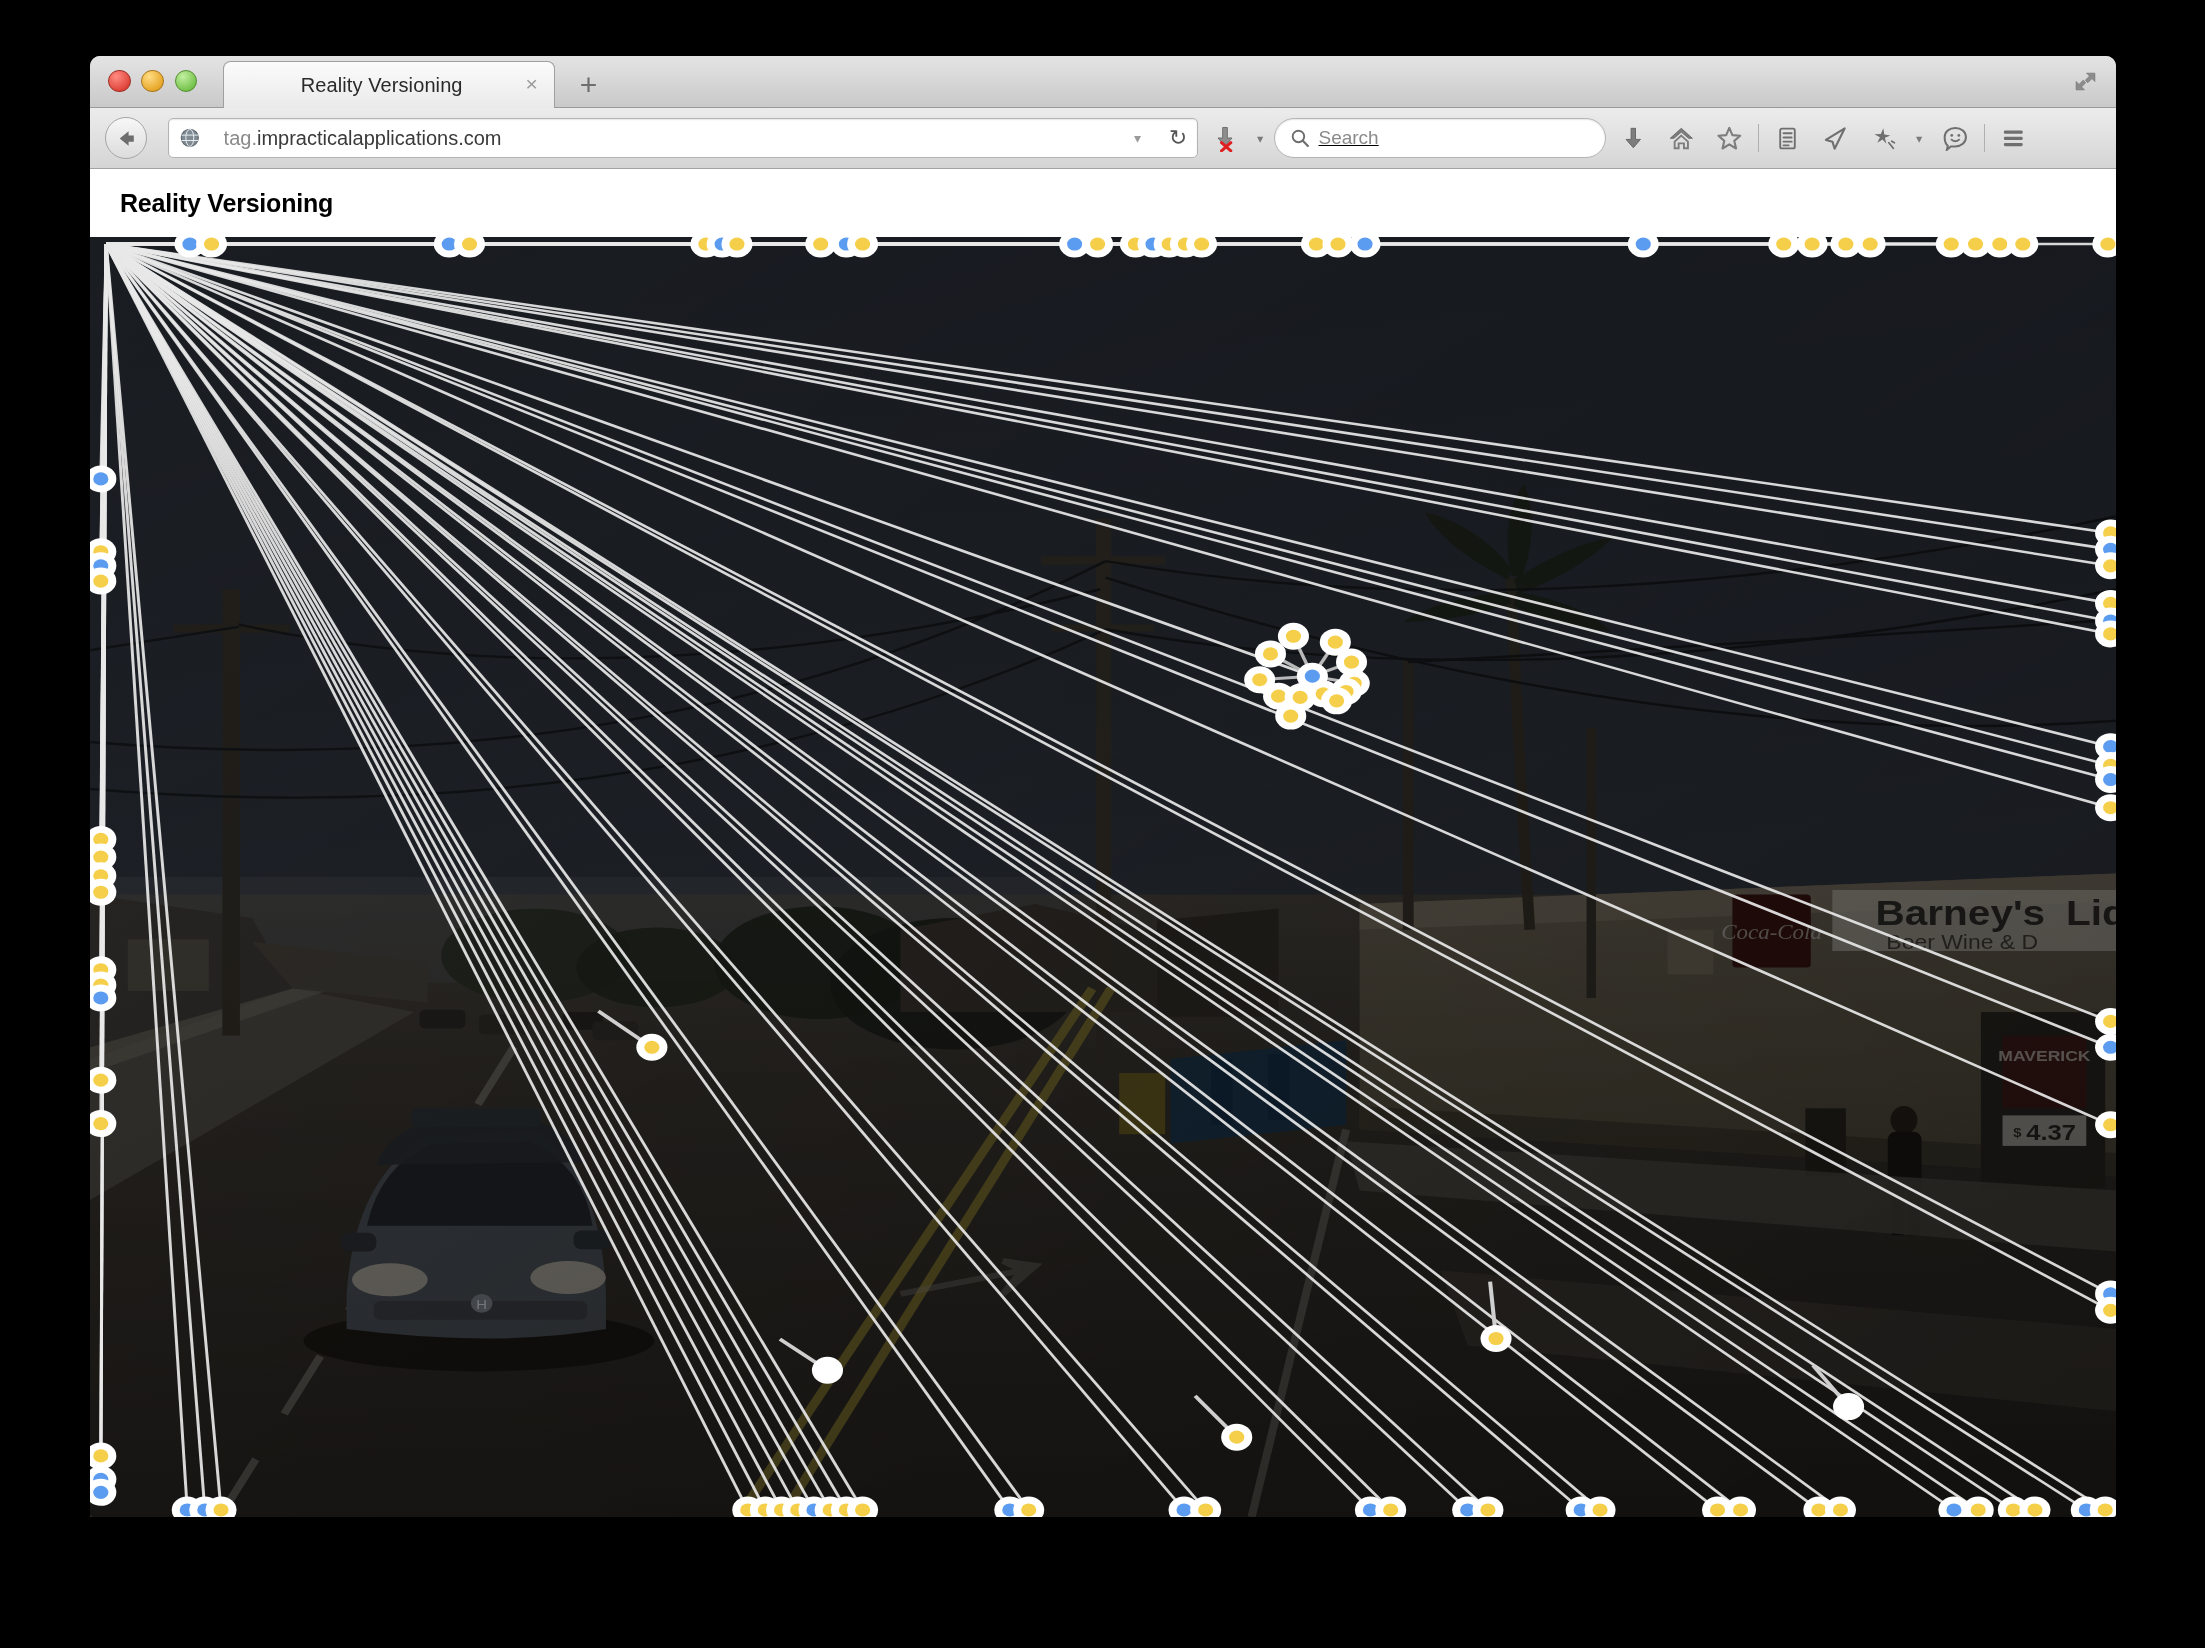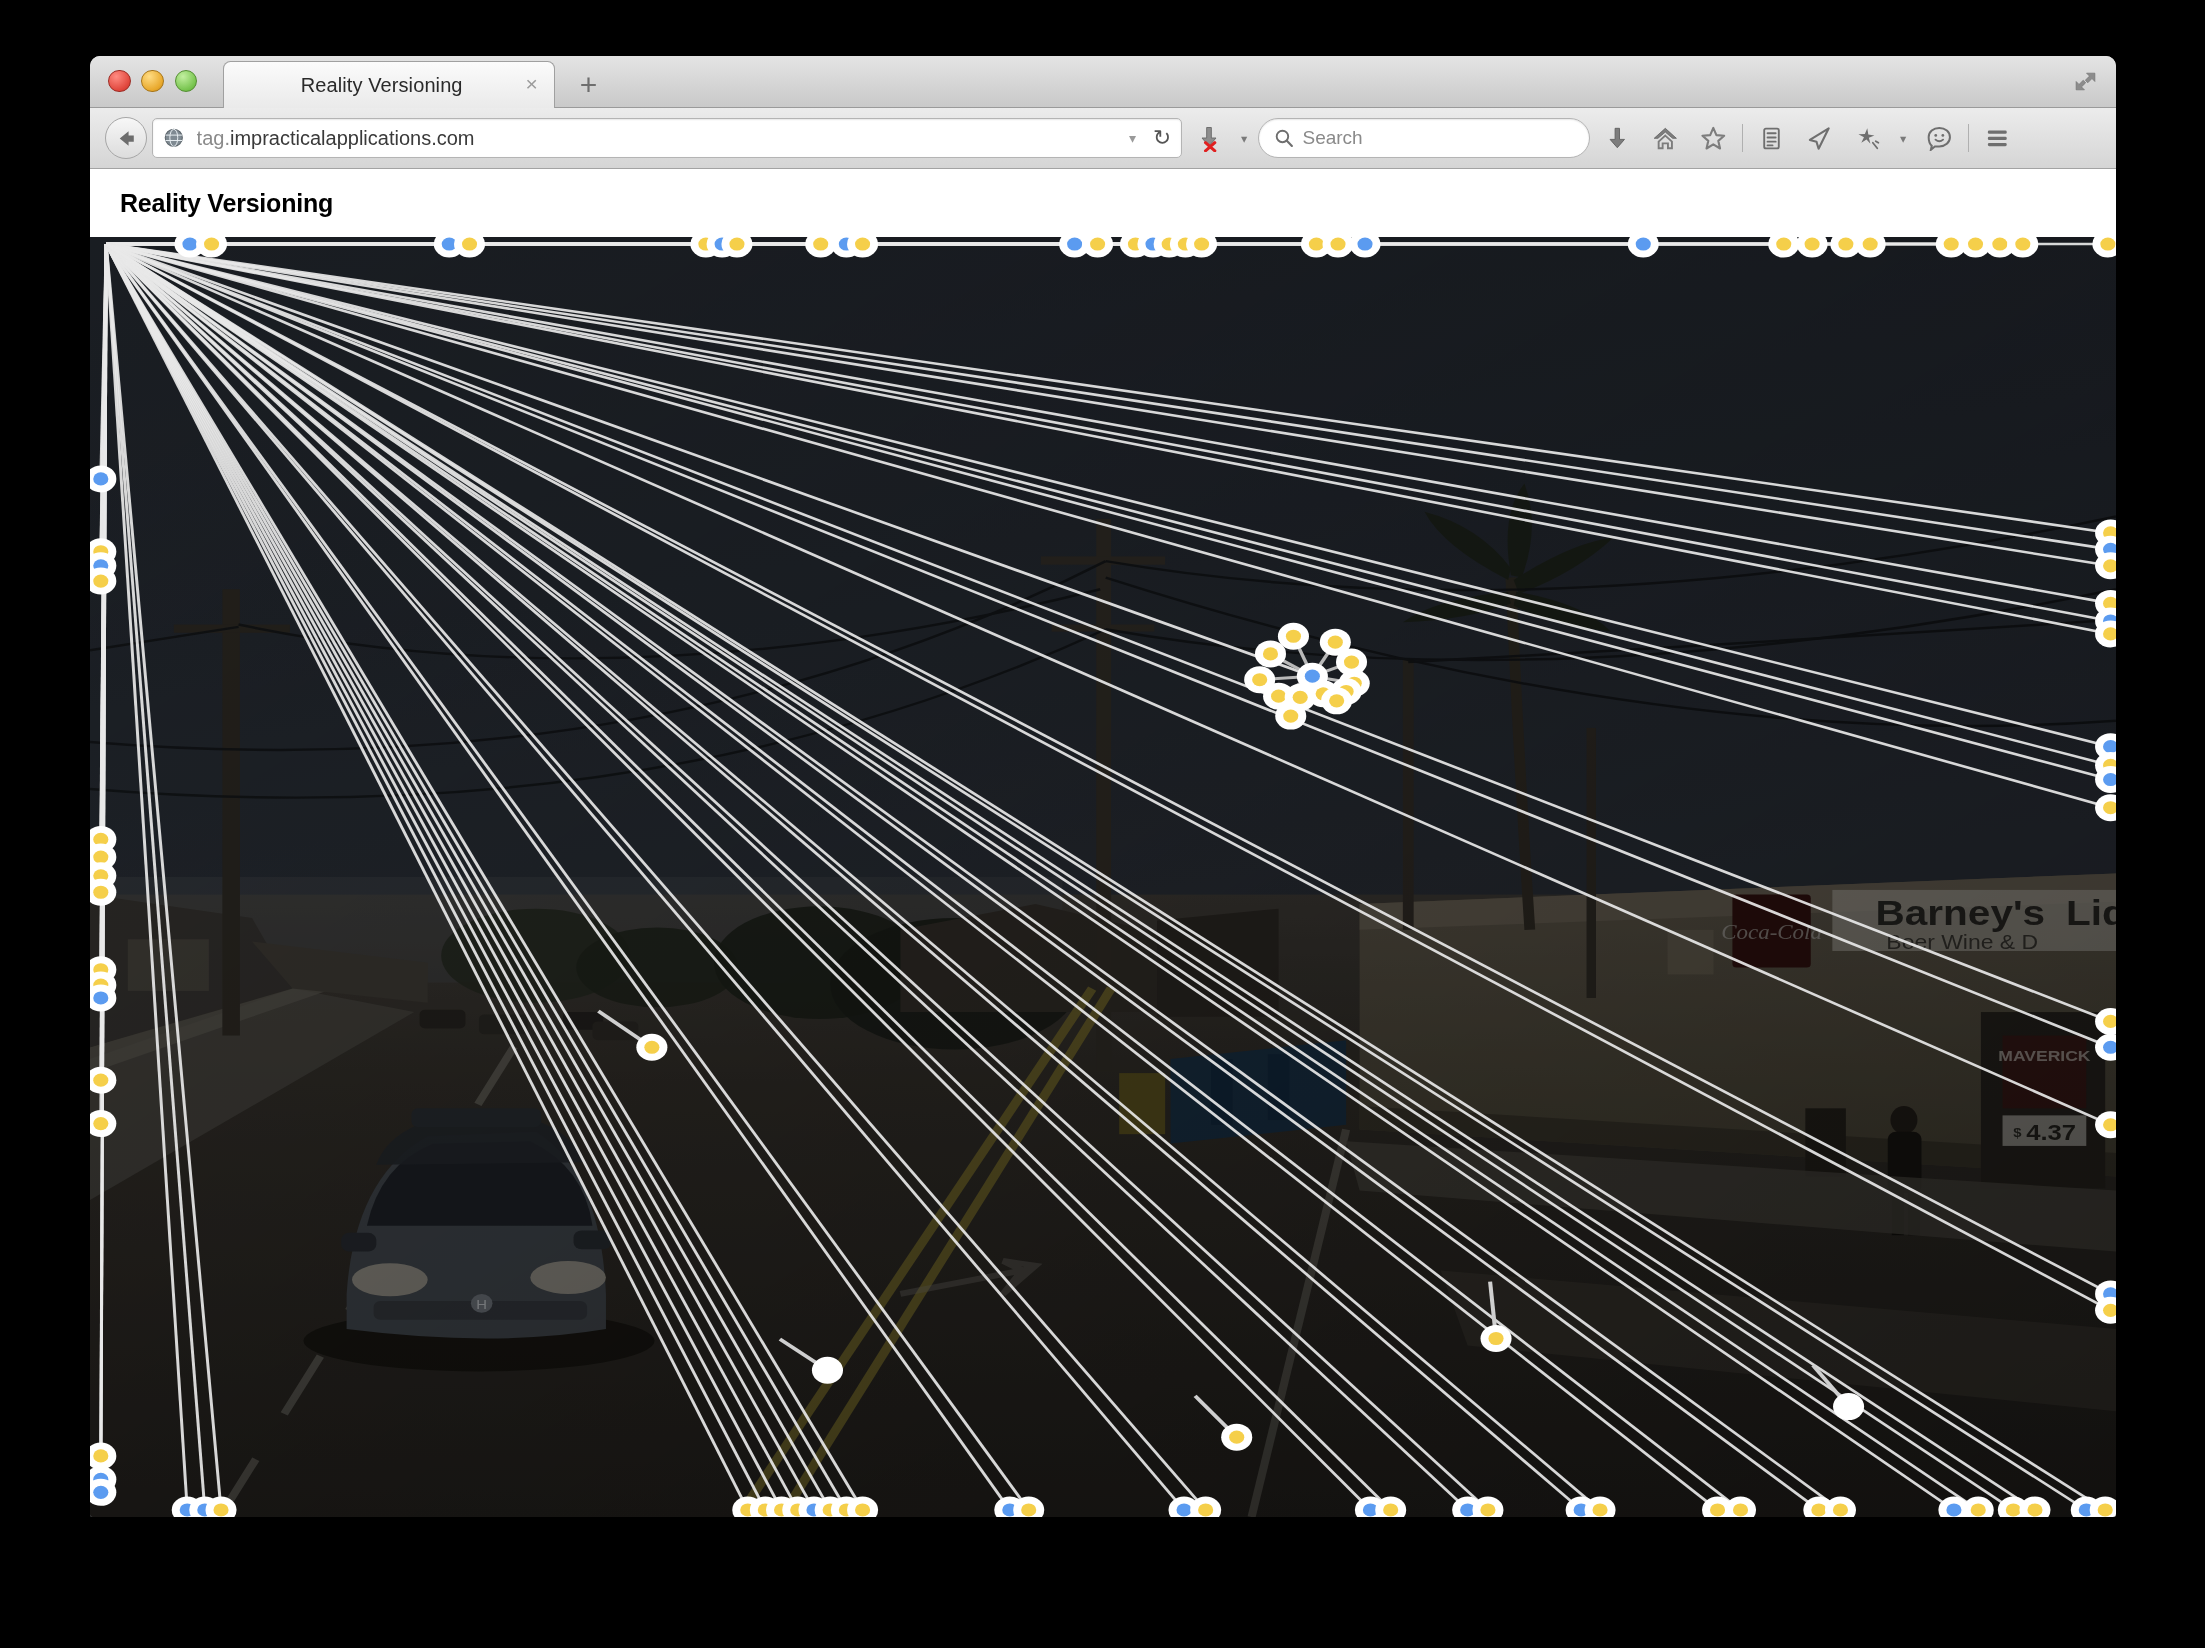--- a/index.html
+++ b/index.html
@@ -90,23 +90,24 @@
     border: 0.8px solid #a6a6a6;
     display: flex; align-items: center; justify-content: center;
     flex: 0 0 auto;
   }
   #url-bar {
     flex: 1 1 auto; height: 40px; min-width: 0;
     background: #fff;
     border: 0.8px solid #b4b4b4;
     border-radius: 5px;
     display: flex; align-items: center;
-    padding: 0 10px; gap: 12px;
+    padding: 0 10px; gap: 23px;
     box-shadow: inset 0 0.8px 1.7px rgba(0,0,0,.12);
     max-width: 1030px;
+    margin-left: 16px;
   }
   #site-identity { width: 21.6px; height: 21.6px; flex: 0 0 auto; }
   #url-text {
     flex: 1; font-size: 20px; color: #3a3a3a;
     white-space: nowrap; overflow: hidden;
   }
   #url-text .dim { color: #8a8a8a; }
   #url-dropdown { color: #9a9a9a; font-size: 14px; flex: 0 0 auto; }
   #url-reload { color: #555; font-size: 21.6px; flex: 0 0 auto; padding-left: 5px; }
 
@@ -118,20 +119,21 @@
   .tb-caret { width: 18.3px; font-size: 12.5px; color: #7a7a7a; text-align:center; flex:0 0 auto;}
   .tb-sep { width:0.8px; height:28px; background:#b0b0b0; flex:0 0 auto; margin:0 2.5px;}
 
   #search-box {
     width: 332px; height: 40px; flex: 0 0 auto;
     background: #fff; border: 0.8px solid #b4b4b4;
     border-radius: 20px;
     display: flex; align-items: center; gap: 8.3px;
     padding: 0 13.3px;
     box-shadow: inset 0 0.8px 1.7px rgba(0,0,0,.12);
+    text-decoration: underline;
   }
   #search-placeholder { font-size: 19px; color: #8a8a8a; }
 
   
   #page-content {
     flex: 1 1 auto; background: #fff; position: relative; overflow: hidden;
   }
   #page-header-band {
     height: 68px; background: #fff;
     display: flex; align-items: center;

